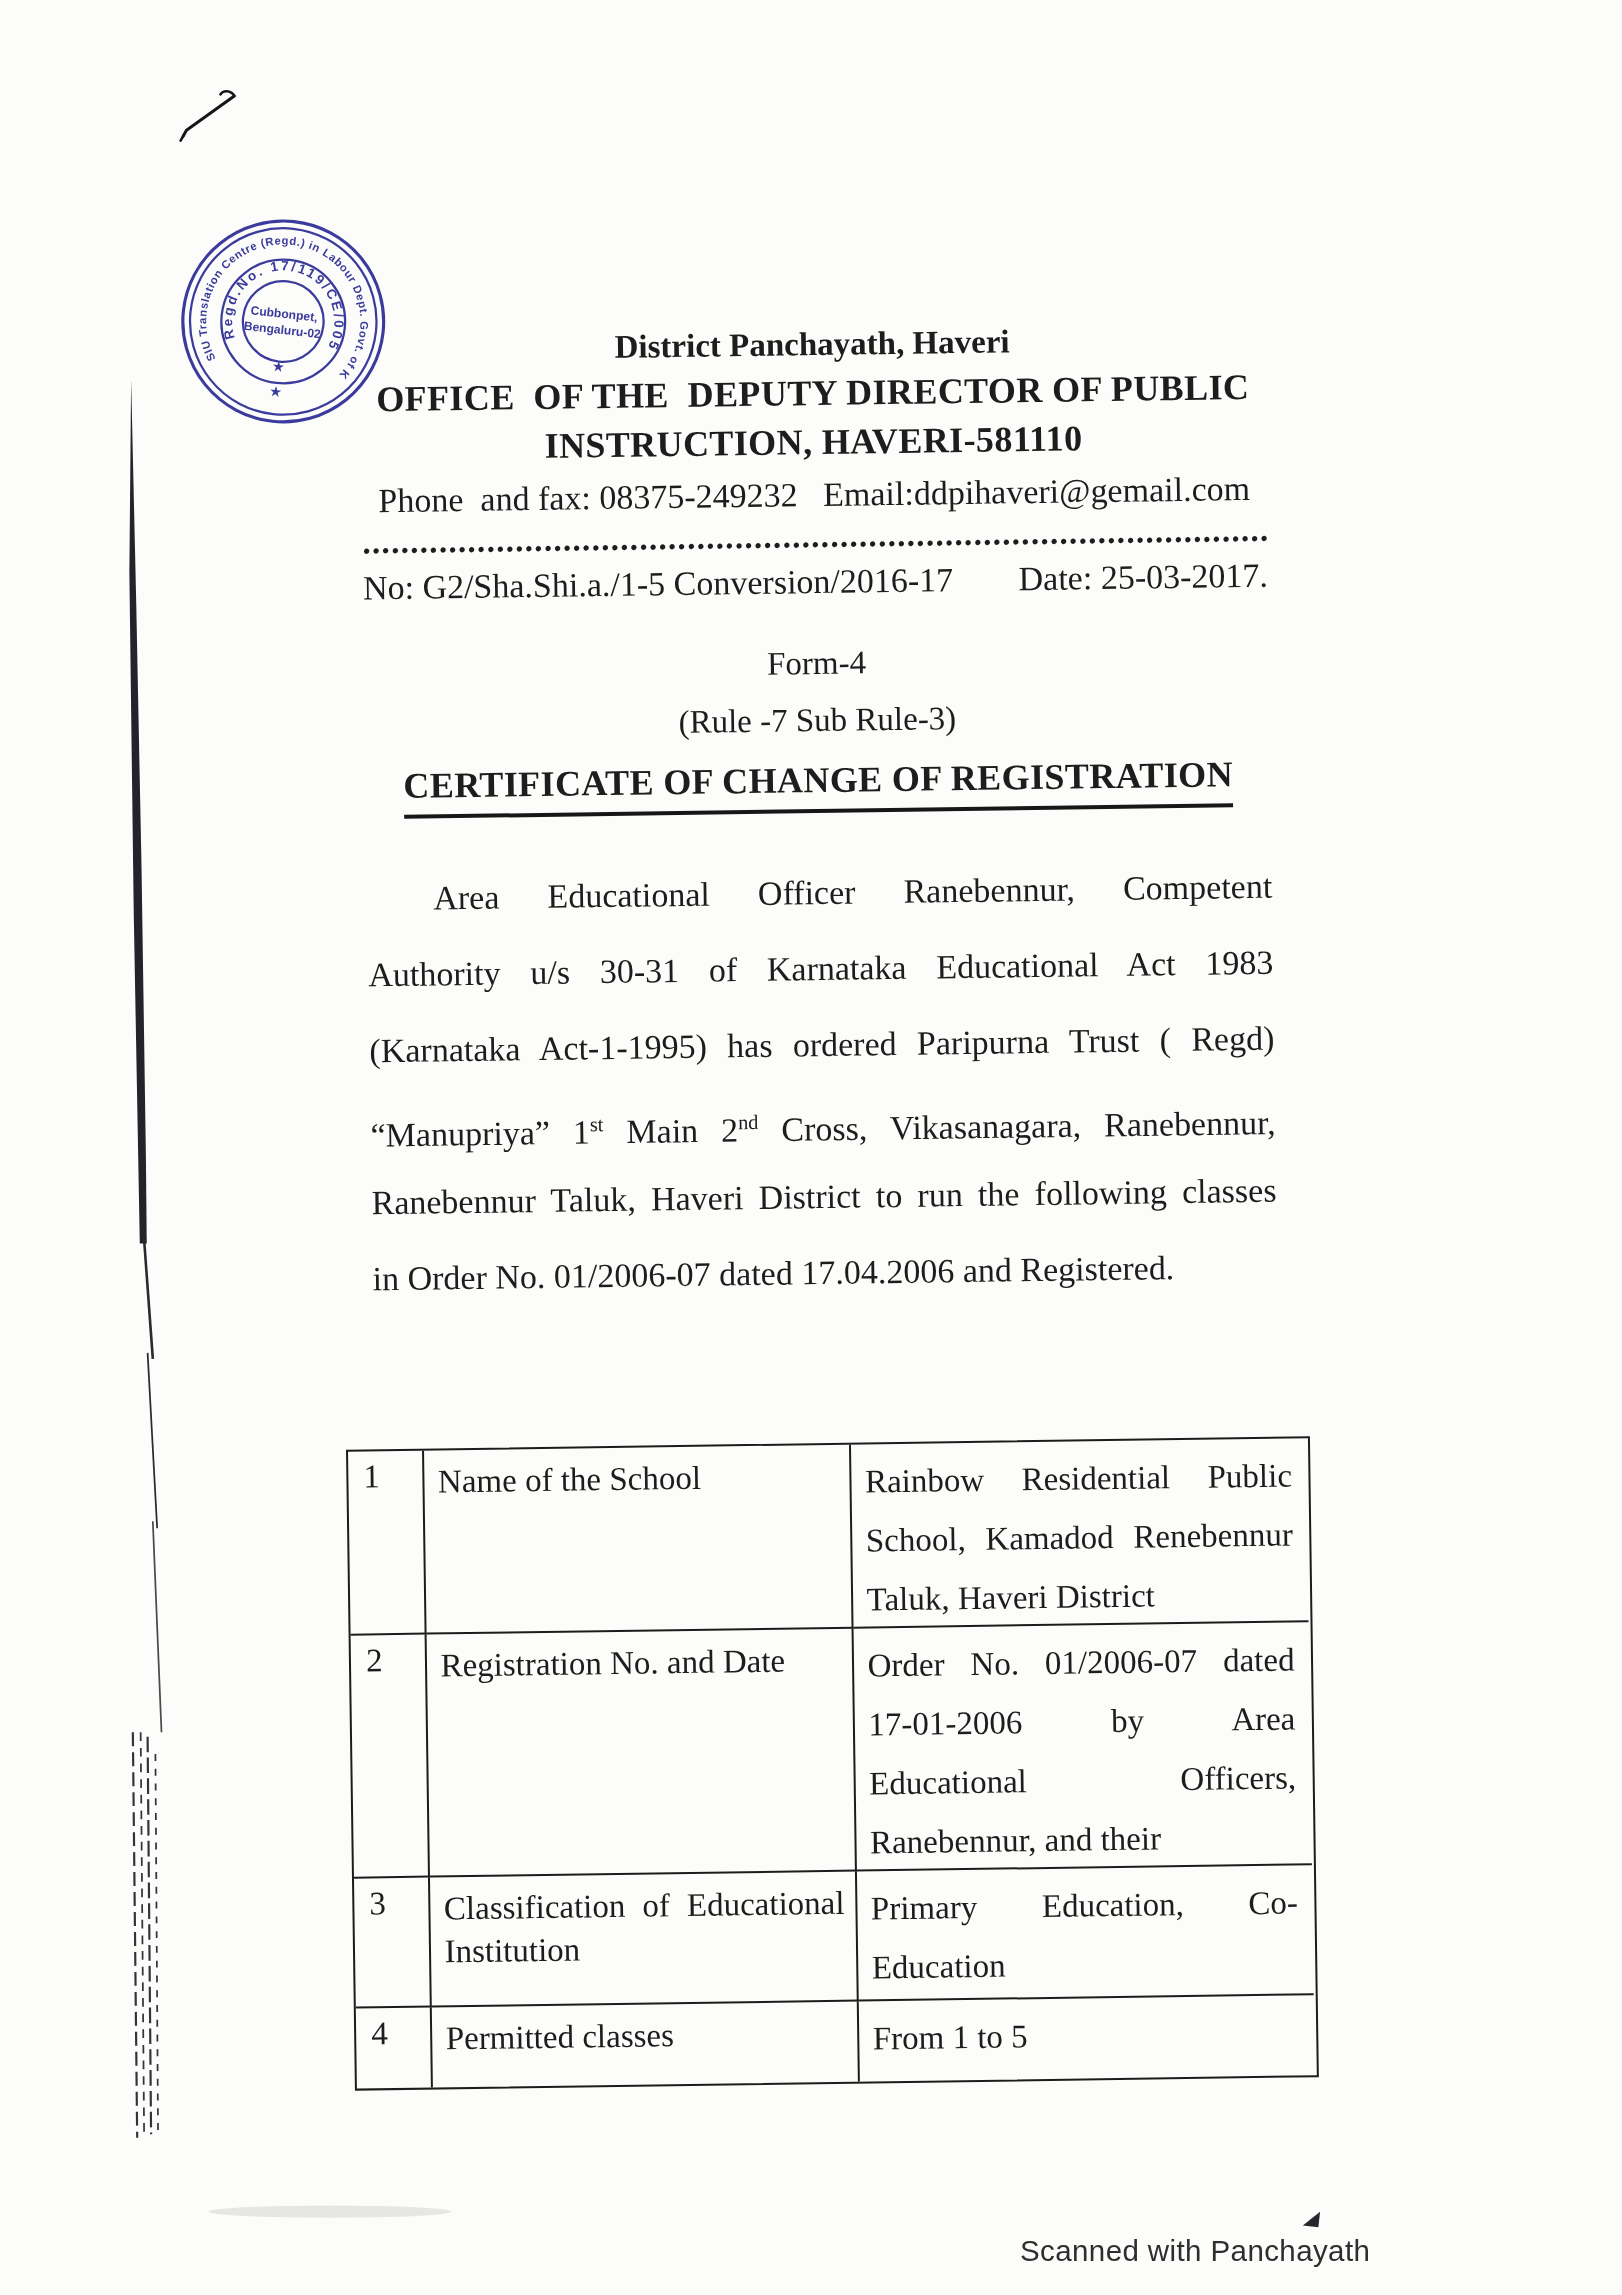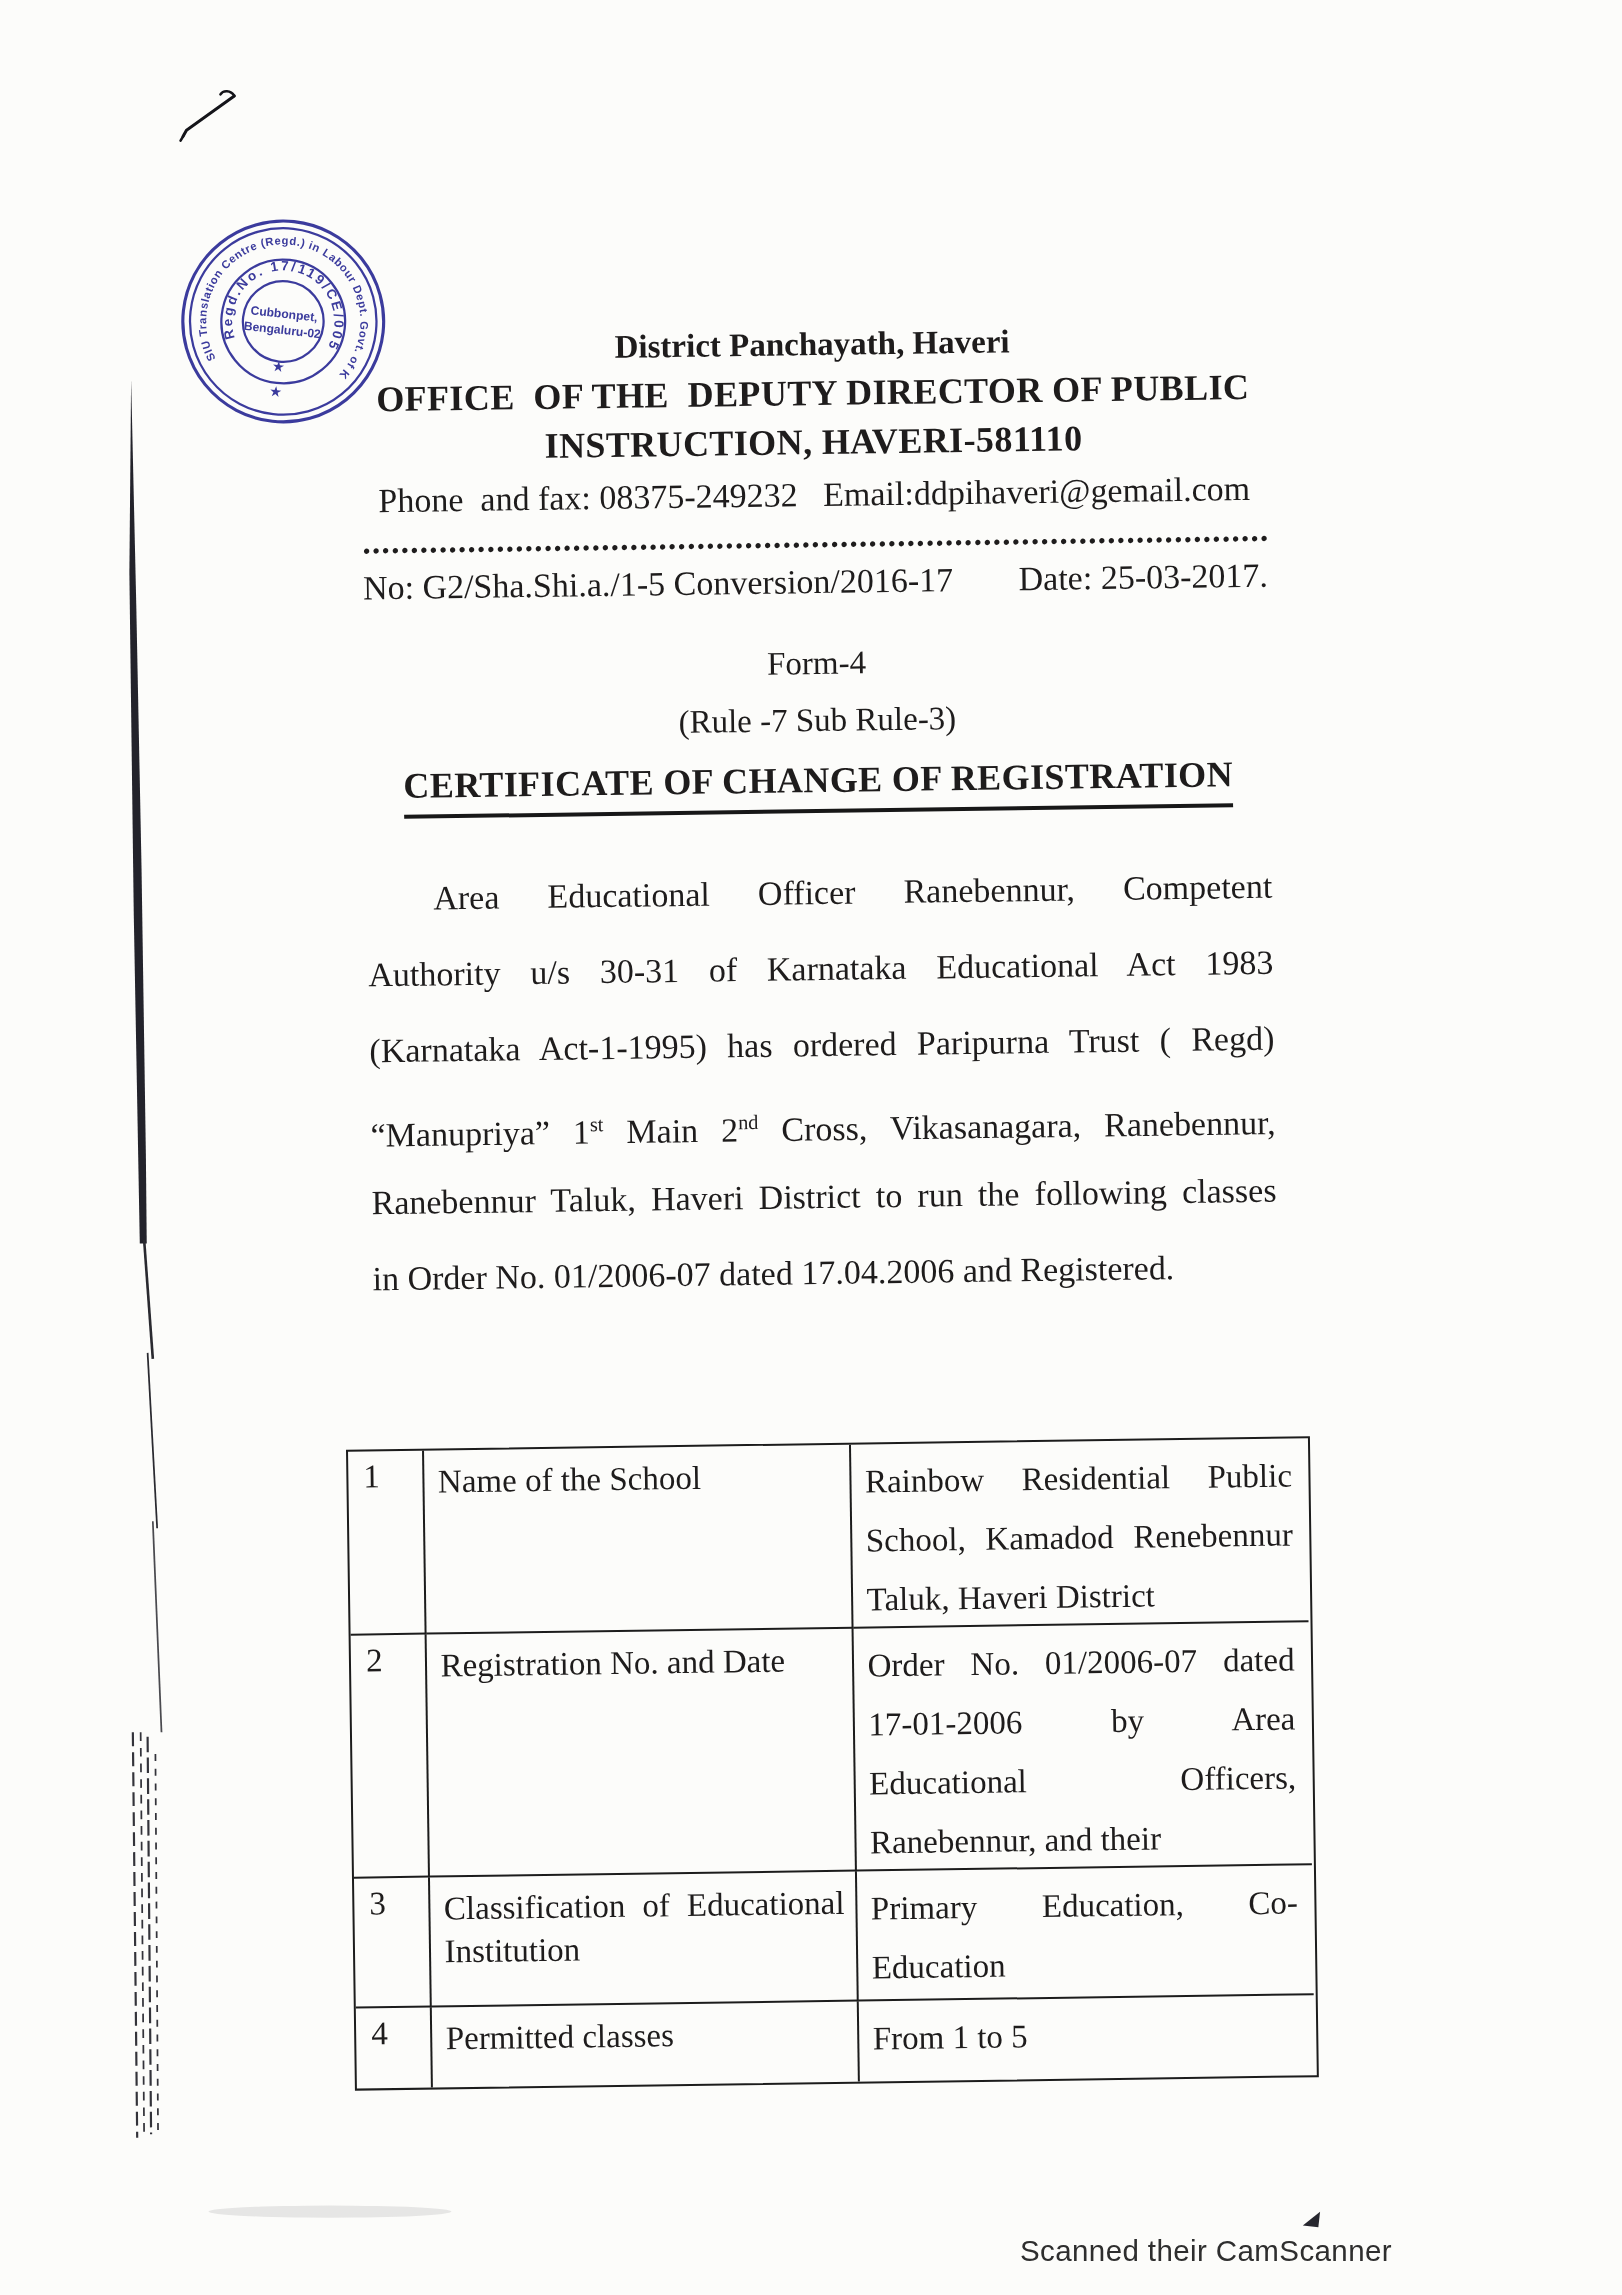--- a/index.html
+++ b/index.html
@@ -176,19 +176,19 @@
             <div class="ll">Permitted classes</div>
           </div>
           <div class="cell value no-r no-b">
             <div class="ll">From 1 to 5</div>
           </div>
         </div>
     </div>
 
   </div>
 
-  <div class="footer-text">Scanned their CamScanner</div>
+  <div class="footer-text">Scanned with Panchayath</div>
   <svg class="cs-mark" width="22.6" height="19" viewBox="0 0 26 22">
     <polygon points="2,18 22,2 20,20" fill="#26262e"></polygon>
   </svg>
 
 </div>
 
 
 </body></html>

